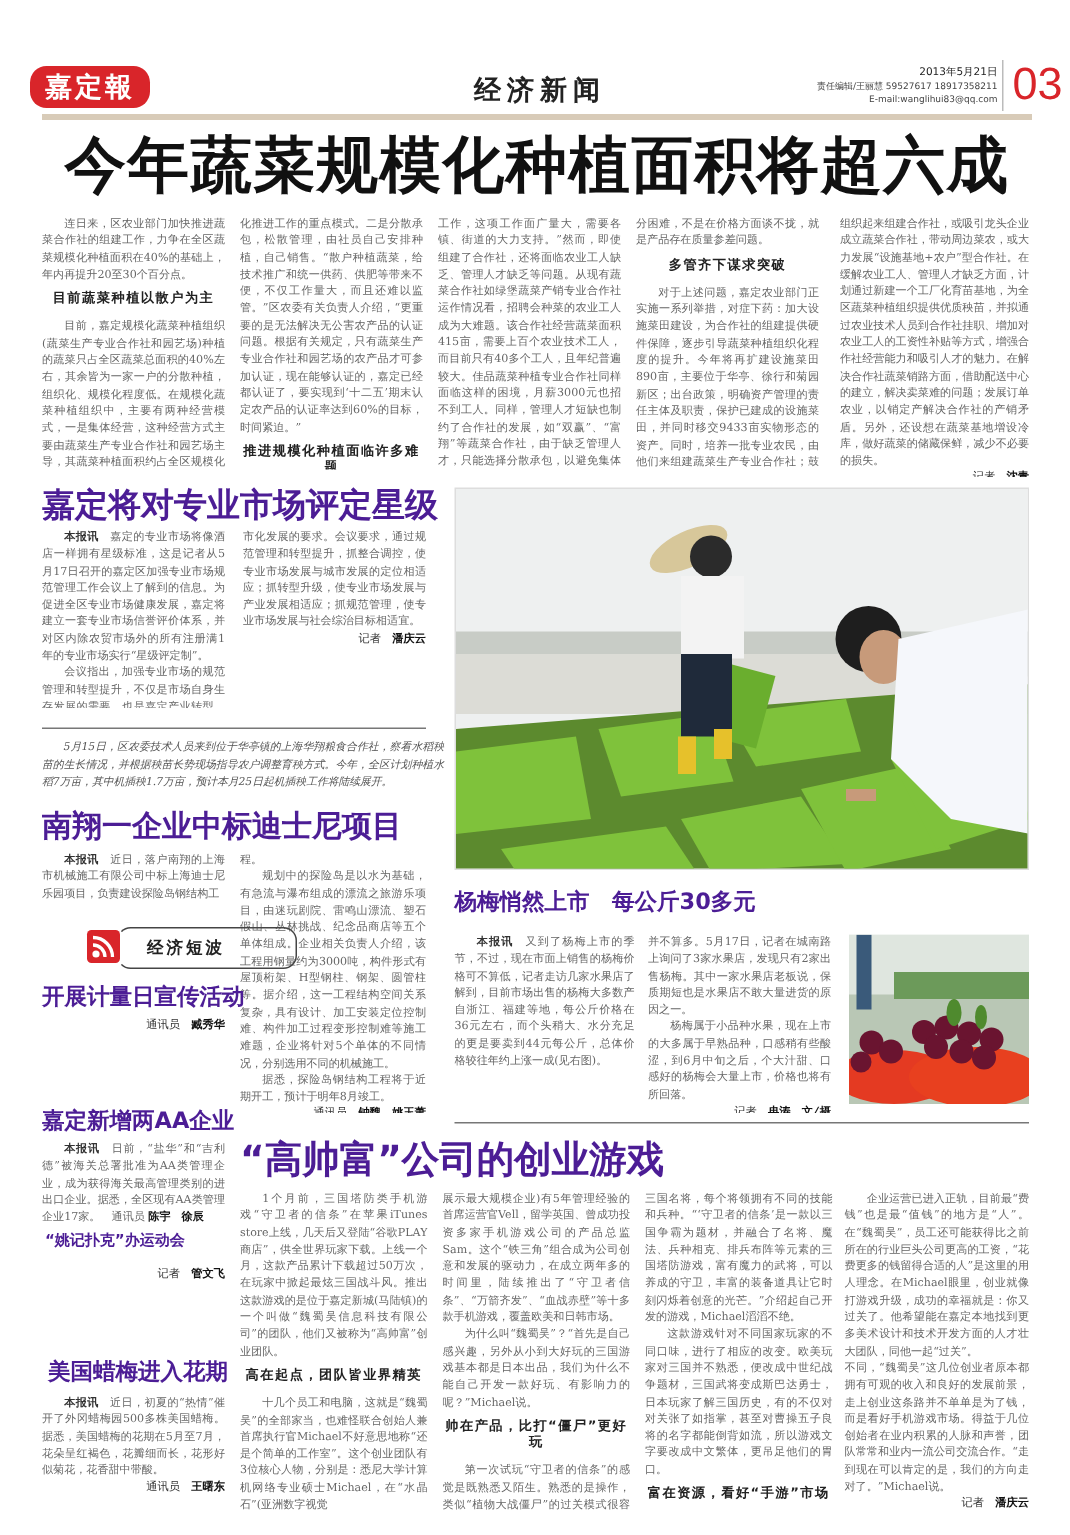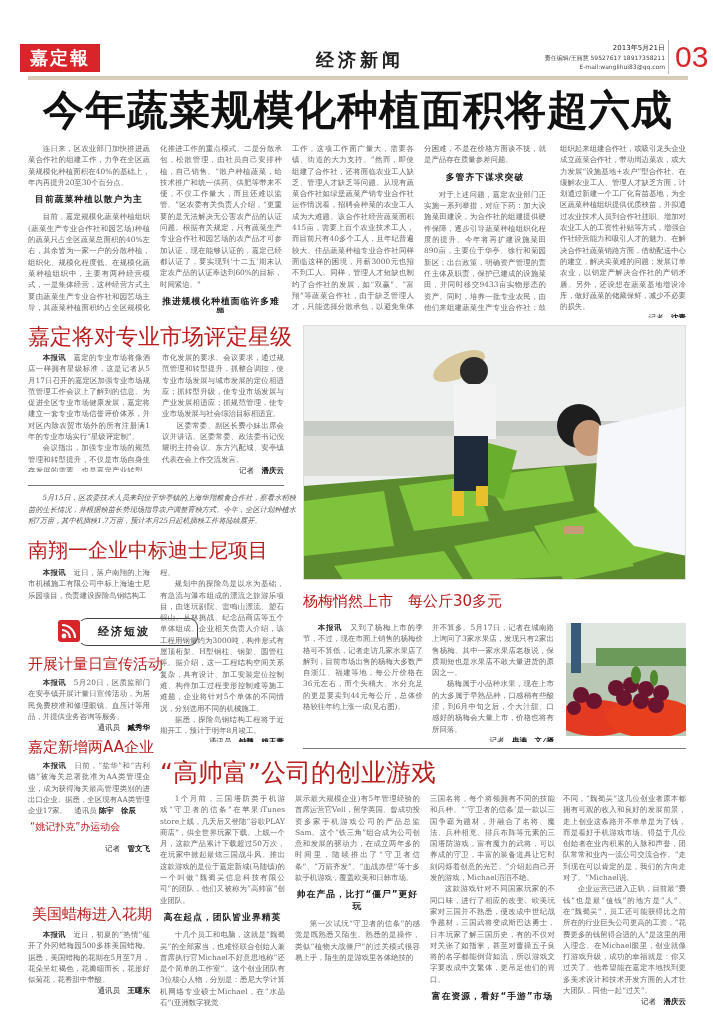--- a/index.html
+++ b/index.html
@@ -1,37 +1,37 @@
 <!DOCTYPE html>
 <html><head>
 <meta charset="utf-8">
 <style>
   * { box-sizing: border-box; margin: 0; padding: 0; }
   html, body { width: 713px; height: 1023px; background: #ffffff; overflow: hidden; }
   body { font-family: "DejaVu Serif", "Liberation Serif", serif; color: #555; position: relative; }
   .abs { position: absolute; }
 
   
-  .logo { left: 20px; top: 44px; width: 80px; height: 28px; background: #d9252a; color: #fff; font-size: 18px; font-weight: bold; display: flex; align-items: center; justify-content: center; letter-spacing: 2px; font-family: "DejaVu Serif", serif; }
+  .logo { left: 20px; top: 44px; width: 80px; height: 28px; background: #d9252a; color: #fff; font-size: 18px; font-weight: bold; display: flex; align-items: center; justify-content: center; letter-spacing: 2px; font-family: "DejaVu Serif", serif; border-radius: 11px; }
   .section { left: 290px; top: 48px; width: 140px; text-align: center; font-size: 18px; font-weight: bold; color: #222; letter-spacing: 4px; font-family: "DejaVu Sans", sans-serif; }
   .meta { left: 505px; top: 44px; width: 160px; text-align: right; font-size: 6px; line-height: 9px; color: #444; font-family: "DejaVu Sans", sans-serif; }
   .meta .date { font-size: 7px; color: #222; }
   .pageno { left: 668px; top: 40px; font-size: 30px; color: #d9252a; font-family: "Liberation Sans", sans-serif; font-weight: normal; border-left: 1px solid #bbb; padding-left: 6px; line-height: 34px; }
   .topbar { left: 28px; top: 76px; width: 660px; height: 4px; background: #d8cbb8; }
 
   .headline-main { left: 28px; top: 86px; width: 660px; text-align: center; font-size: 41px; font-weight: bold; color: #111; letter-spacing: 1px; font-family: "DejaVu Sans", sans-serif; line-height: 48px; }
 
   .col { position: absolute; font-size: 7.4px; line-height: 11.3px; color: #666; text-align: justify; overflow: hidden; }
   .col p { text-indent: 2em; }
   .col .lead { font-weight: bold; color: #333; }
   .sub { font-weight: bold; color: #222; text-align: center; font-size: 8.8px; margin: 6px 0 6px; letter-spacing: 1px; font-family: "DejaVu Sans", sans-serif; }
   .byline { text-align: right; font-size: 7.5px; color: #333; }
   .byline b { color: #111; font-family: Liberation Mono, monospace; }
 
-  .h2 { position: absolute; font-weight: normal; color: #b91c1c; font-family: "DejaVu Sans", sans-serif; white-space: nowrap; }
+  .h2 { position: absolute; font-weight: bold; color: #4c1d95; font-family: "DejaVu Sans", sans-serif; white-space: nowrap; }
   .rule { position: absolute; height: 1px; background: #777; }
 
   .photo1 { left: 303px; top: 325px; width: 383px; height: 255px; overflow: hidden; border: 1px solid #ddd; }
   .photo2 { left: 566px; top: 623px; width: 120px; height: 113px; overflow: hidden; }
 
   .caption { left: 28px; top: 492px; width: 268px; font-size: 7.2px; line-height: 11.5px; color: #555; font-style: italic; text-align: justify; text-indent: 2em; }
 
   .briefs-tag { left: 50px; top: 618px; width: 200px; height: 30px; }
   .briefs-tag .box { position: absolute; left: 28px; top: 0; width: 120px; height: 28px; border: 1px solid #444; border-radius: 9px; border-left-color: transparent; }
   .briefs-tag .rss { position: absolute; left: 8px; top: 2px; width: 22px; height: 22px; background: #d9252a; border-radius: 3px; }
@@ -75,21 +75,20 @@
   <div class="byline"><span>记者</span>　<b>沈青</b></div>
 </div>
 
 <div class="h2" style="left:28px;top:322px;font-size:22px;">嘉定将对专业市场评定星级</div>
 <div class="col" style="left:28px;top:352px;width:122px;height:120px;">
   <p><span class="lead">本报讯</span>　<span>嘉定的专业市场将像酒店一样拥有星级标准，这是记者从5月17日召开的嘉定区加强专业市场规范管理工作会议上了解到的信息。为促进全区专业市场健康发展，嘉定将建立一套专业市场信誉评价体系，并对区内除农贸市场外的所有注册满1年的专业市场实行“星级评定制”。</span></p>
   <p>会议指出，加强专业市场的规范管理和转型提升，不仅是市场自身生存发展的需要，也是嘉定产业转型、城</p>
 </div>
 <div class="col" style="left:162px;top:352px;width:122px;height:130px;">
   <p style="text-indent:0">市化发展的要求。会议要求，通过规范管理和转型提升，抓整合调控，使专业市场发展与城市发展的定位相适应；抓转型升级，使专业市场发展与产业发展相适应；抓规范管理，使专业市场发展与社会综治目标相适宜。</p>
-  <p>区委常委、副区长费小妹出席会议并讲话。区委常委、政法委书记倪耀明主持会议。东方汽配城、安亭镇代表在会上作交流发言。</p>
   <div class="byline"><span>记者</span>　<b>潘庆云</b></div>
 </div>
 <div class="rule" style="left:28px;top:485px;width:256px;"></div>
 
 <div class="abs caption">
   <span>5月15日，区农委技术人员来到位于华亭镇的上海华翔粮食合作社，察看水稻秧苗的生长情况，并根据秧苗长势现场指导农户调整育秧方式。今年，全区计划种植水稻7万亩，其中机插秧1.7万亩，预计本月25日起机插秧工作将陆续展开。</span>
 </div>
 
 <div class="abs photo1">
   <svg width="383" height="255" viewBox="0 0 383 255">
@@ -140,21 +139,20 @@
       <circle cx="6" cy="16" r="2.4" fill="#fff"></circle>
       <path d="M4 10 a8 8 0 0 1 8 8" stroke="#fff" stroke-width="2.2" fill="none"></path>
       <path d="M4 5 a13 13 0 0 1 13 13" stroke="#fff" stroke-width="2.2" fill="none"></path>
     </svg>
   </div>
   <div class="lbl">经济短波</div>
 </div>
 
 <div class="h2" style="left:28px;top:655px;font-size:15px;">开展计量日宣传活动</div>
 <div class="col" style="left:28px;top:677px;width:122px;height:60px;">
-  <p><span class="lead">本报讯</span>　<span>5月20日，区质监部门在安亭镇开展计量日宣传活动，为居民免费校准和修理眼镜、血压计等用品，并提供业务咨询等服务。</span></p>
   <div class="byline"><span>通讯员</span>　<b>臧秀华</b></div>
 </div>
 
 <div class="h2" style="left:28px;top:738px;font-size:15px;">嘉定新增两AA企业</div>
 <div class="col" style="left:28px;top:760px;width:122px;height:60px;">
   <p><span class="lead">本报讯</span>　<span>日前，“盐华”和“吉利德”被海关总署批准为AA类管理企业，成为获得海关最高管理类别的进出口企业。据悉，全区现有AA类管理企业17家。</span>　<span>通讯员</span> <b style="color:#111">陈宇　徐辰</b></p>
 </div>
 
 <div class="h2" style="left:30px;top:820px;font-size:10px;">“姚记扑克”办运动会</div>
 <div class="col" style="left:28px;top:843px;width:122px;height:60px;">
@@ -205,26 +203,27 @@
 <div class="rule" style="left:303px;top:748px;width:383px;"></div>
 
 <div class="h2" style="left:160px;top:756px;font-size:25px;">“高帅富”公司的创业游戏</div>
 <div class="col" style="left:160px;top:793px;width:125px;height:215px;">
   <p>1个月前，三国塔防类手机游戏“守卫者的信条”在苹果iTunes store上线，几天后又登陆“谷歌PLAY商店”，供全世界玩家下载。上线一个月，这款产品累计下载超过50万次，在玩家中掀起最炫三国战斗风。推出这款游戏的是位于嘉定新城(马陆镇)的一个叫做“魏蜀吴信息科技有限公司”的团队，他们又被称为“高帅富”创业团队。</p>
   <div class="sub">高在起点，团队皆业界精英</div>
   <p>十几个员工和电脑，这就是“魏蜀吴”的全部家当，也难怪联合创始人兼首席执行官Michael不好意思地称“还是个简单的工作室”。这个创业团队有3位核心人物，分别是：悉尼大学计算机网络专业硕士Michael，在“水晶石”(亚洲数字视觉</p>
 </div>
 <div class="col" style="left:295px;top:793px;width:125px;height:215px;">
   <p style="text-indent:0">展示最大规模企业)有5年管理经验的首席运营官Vell，留学英国、曾成功投资多家手机游戏公司的产品总监Sam。这个“铁三角”组合成为公司创意和发展的驱动力，在成立两年多的时间里，陆续推出了“守卫者信条”、“万箭齐发”、“血战赤壁”等十多款手机游戏，覆盖欧美和日韩市场。</p>
+  <p>为什么叫“魏蜀吴”？“首先是自己感兴趣，另外从小到大好玩的三国游戏基本都是日本出品，我们为什么不能自己开发一款好玩、有影响力的呢？”Michael说。</p>
   <div class="sub">帅在产品，比打“僵尸”更好玩</div>
   <p>第一次试玩“守卫者的信条”的感觉是既熟悉又陌生。熟悉的是操作，类似“植物大战僵尸”的过关模式很容易上手，陌生的是游戏里各体绝技的</p>
 </div>
 <div class="col" style="left:430px;top:793px;width:125px;height:215px;">
   <p style="text-indent:0">三国名将，每个将领拥有不同的技能和兵种。“‘守卫者的信条’是一款以三国争霸为题材，并融合了名将、魔法、兵种相克、排兵布阵等元素的三国塔防游戏，富有魔力的武将，可以养成的守卫，丰富的装备道具让它时刻闪烁着创意的光芒。”介绍起自己开发的游戏，Michael滔滔不绝。</p>
   <p>这款游戏针对不同国家玩家的不同口味，进行了相应的改变。欧美玩家对三国并不熟悉，便改成中世纪战争题材，三国武将变成斯巴达勇士，日本玩家了解三国历史，有的不仅对对关张了如指掌，甚至对曹操五子良将的名字都能倒背如流，所以游戏文字要改成中文繁体，更吊足他们的胃口。</p>
   <div class="sub">富在资源，看好“手游”市场</div>
 
 </div>
 <div class="col" style="left:563px;top:793px;width:123px;height:215px;">
+  <p>企业运营已进入正轨，目前最“费钱”也是最“值钱”的地方是“人”。在“魏蜀吴”，员工还可能获得比之前所在的行业巨头公司更高的工资，“花费更多的钱留得合适的人”是这里的用人理念。在Michael眼里，创业就像打游戏升级，成功的幸福就是：你又过关了。他希望能在嘉定本地找到更多美术设计和技术开发方面的人才壮大团队，同他一起“过关”。</p>
   <p style="text-indent:0">不同，“魏蜀吴”这几位创业者原本都拥有可观的收入和良好的发展前景，走上创业这条路并不单单是为了钱，而是看好手机游戏市场。得益于几位创始者在业内积累的人脉和声誉，团队常常和业内一流公司交流合作。“走到现在可以肯定的是，我们的方向走对了。”Michael说。</p>
-  <p>企业运营已进入正轨，目前最“费钱”也是最“值钱”的地方是“人”。在“魏蜀吴”，员工还可能获得比之前所在的行业巨头公司更高的工资，“花费更多的钱留得合适的人”是这里的用人理念。在Michael眼里，创业就像打游戏升级，成功的幸福就是：你又过关了。他希望能在嘉定本地找到更多美术设计和技术开发方面的人才壮大团队，同他一起“过关”。</p>
   <div class="byline"><span>记者</span>　<b>潘庆云</b></div>
 </div>
 
 </body></html>

